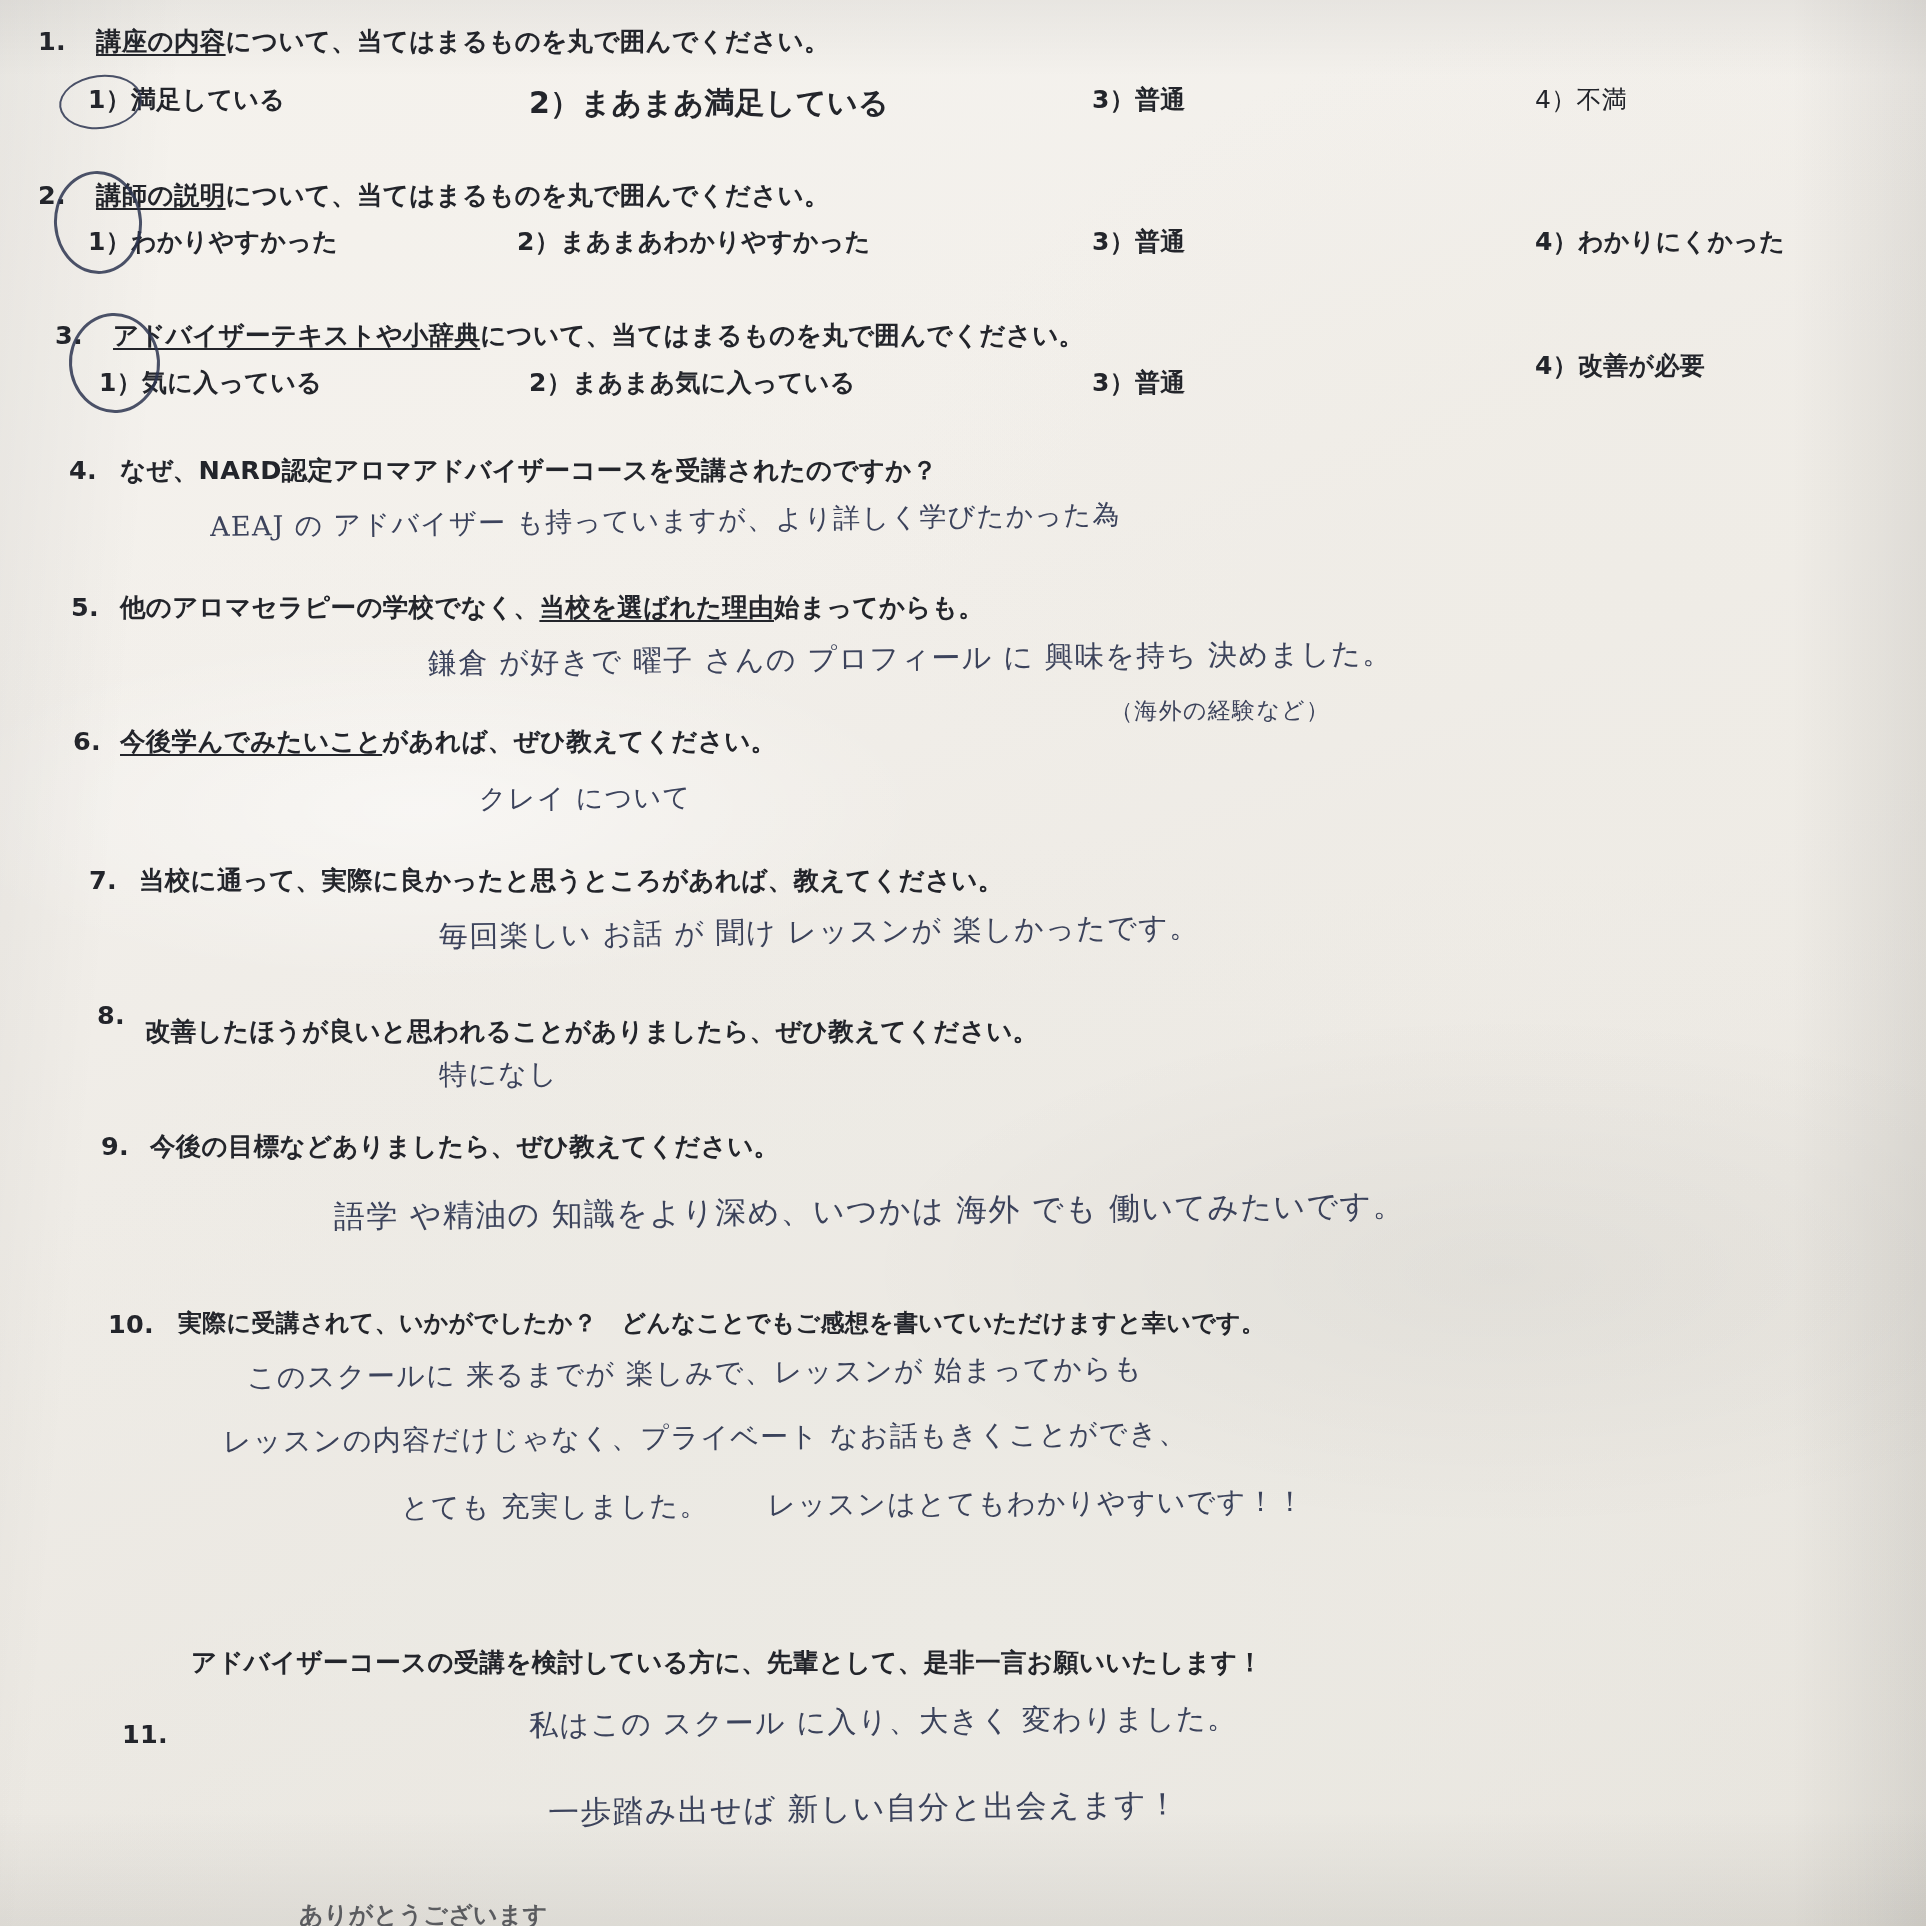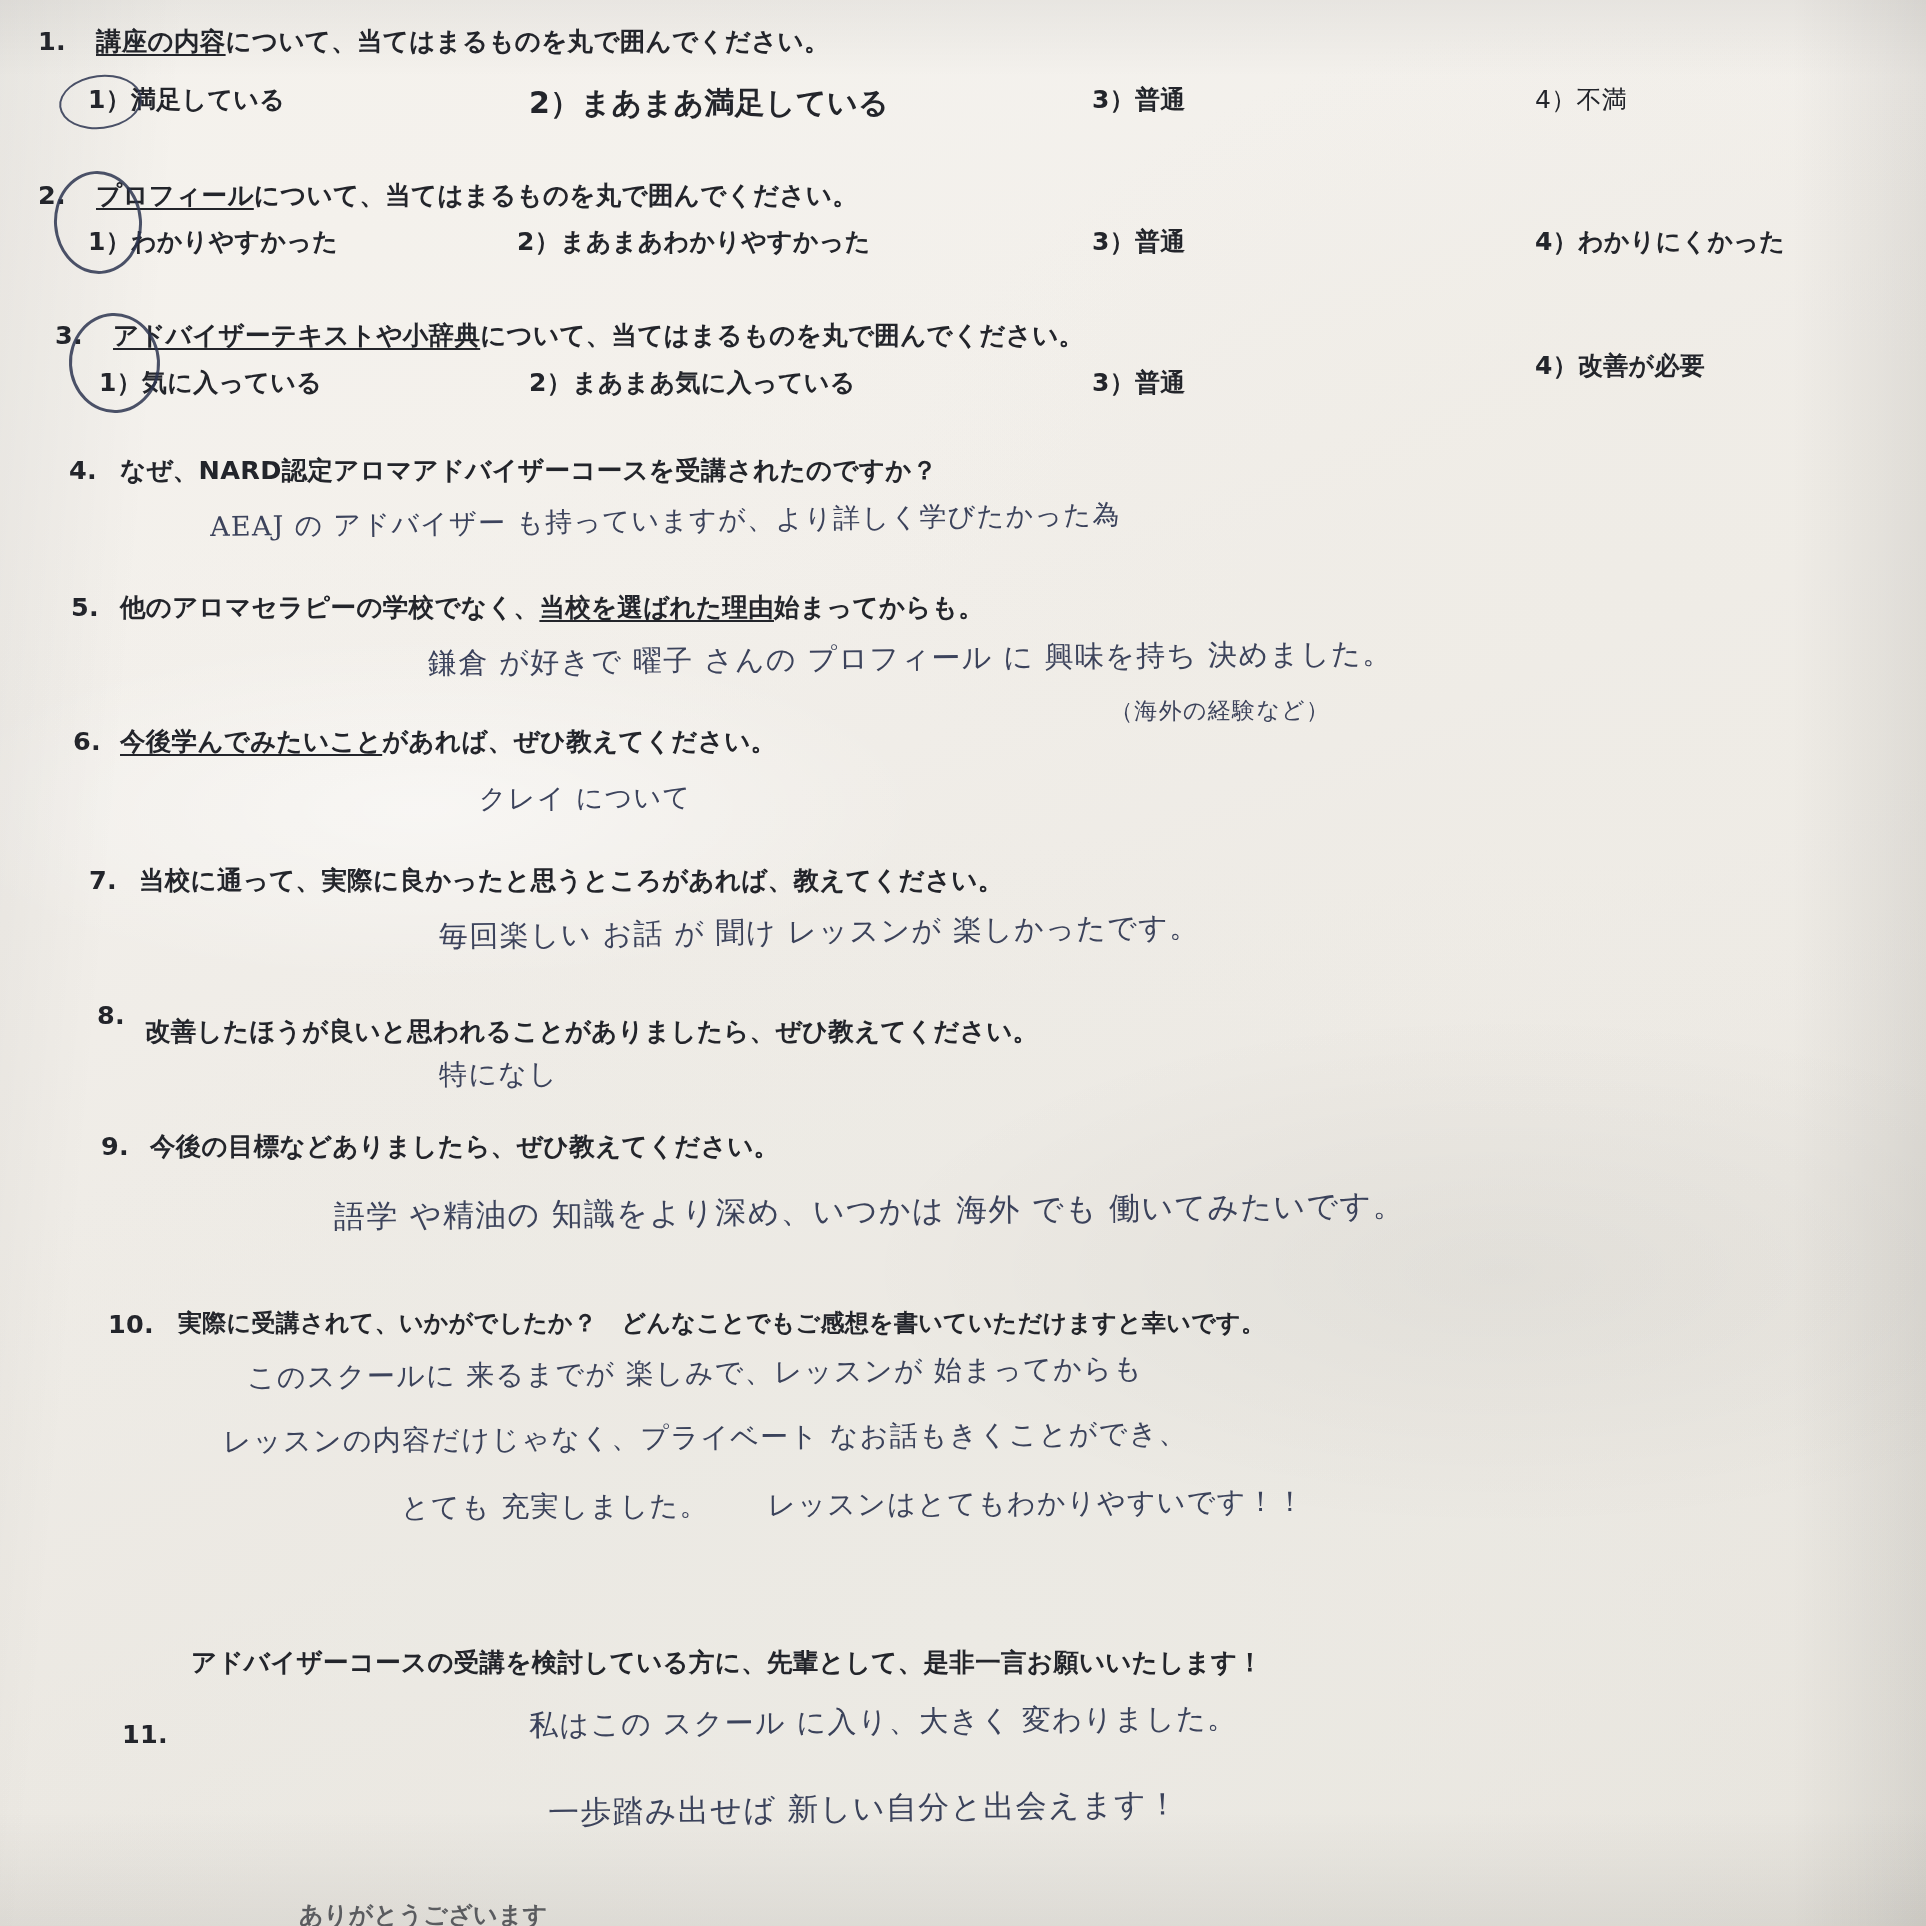--- a/index.html
+++ b/index.html
@@ -90,21 +90,21 @@
     <div class="printed" style="left:96px; top:25.5px; font-size:25.5px;">
       <span class="uu">講座の内容</span><span>について、当てはまるものを丸で囲んでください。</span>
     </div>
     <div class="printed" style="left:88px; top:85px; font-size:25px; font-weight:600;text-align:center;">1）満足している</div>
     <div class="printed" style="left:529px; top:85px; font-size:30px; font-weight:600;">2）まあまあ満足している</div>
     <div class="printed" style="left:1092px; top:85px; font-size:25px; font-weight:600;">3）普通</div>
     <div class="printed" style="left:1535px; top:85px; font-size:25px; font-weight:400;">4）不満</div>
 
     <div class="printed" style="left:38px; top:180px; font-size:25.5px;">2.</div>
     <div class="printed" style="left:96px; top:180px; font-size:25.5px;">
-      <span class="uu">プロフィール</span><span>について、当てはまるものを丸で囲んでください。</span>
+      <span class="uu">講師の説明</span><span>について、当てはまるものを丸で囲んでください。</span>
     </div>
     <div class="printed" style="left:88px; top:227px; font-size:25px; font-weight:600;">1）わかりやすかった</div>
     <div class="printed" style="left:517px; top:227px; font-size:25px; font-weight:600;">2）まあまあわかりやすかった</div>
     <div class="printed" style="left:1092px; top:227px; font-size:25px; font-weight:600;">3）普通</div>
     <div class="printed" style="left:1535px; top:227px; font-size:25px; font-weight:600;">4）わかりにくかった</div>
 
     <div class="printed" style="left:55px; top:320px; font-size:25.5px;">3.</div>
     <div class="printed" style="left:113px; top:320px; font-size:25.5px;">
       <span class="uu">アドバイザーテキストや小辞典</span><span>について、当てはまるものを丸で囲んでください。</span>
     </div>

